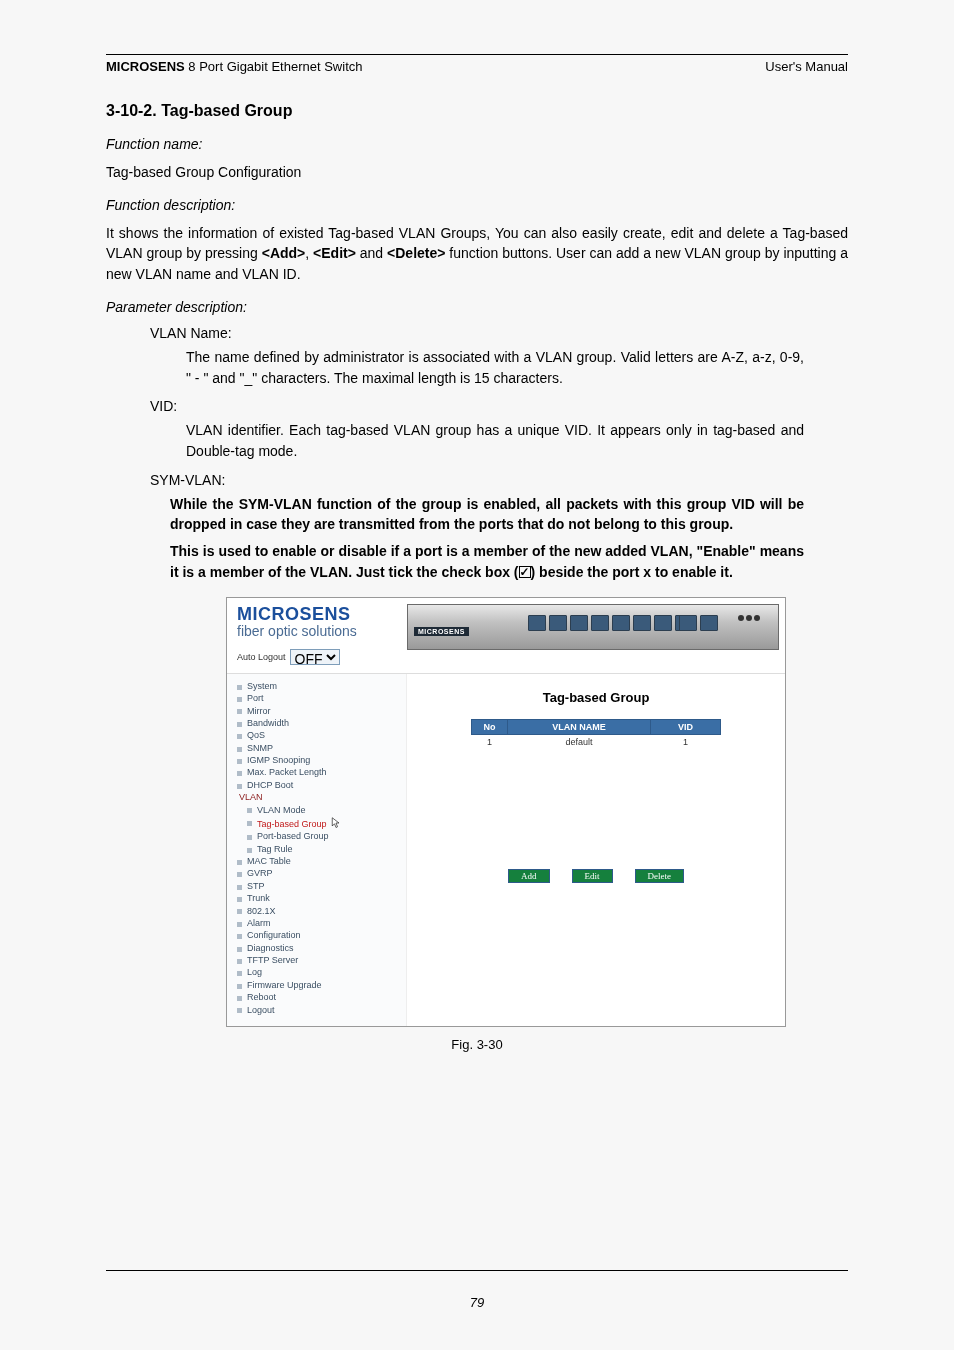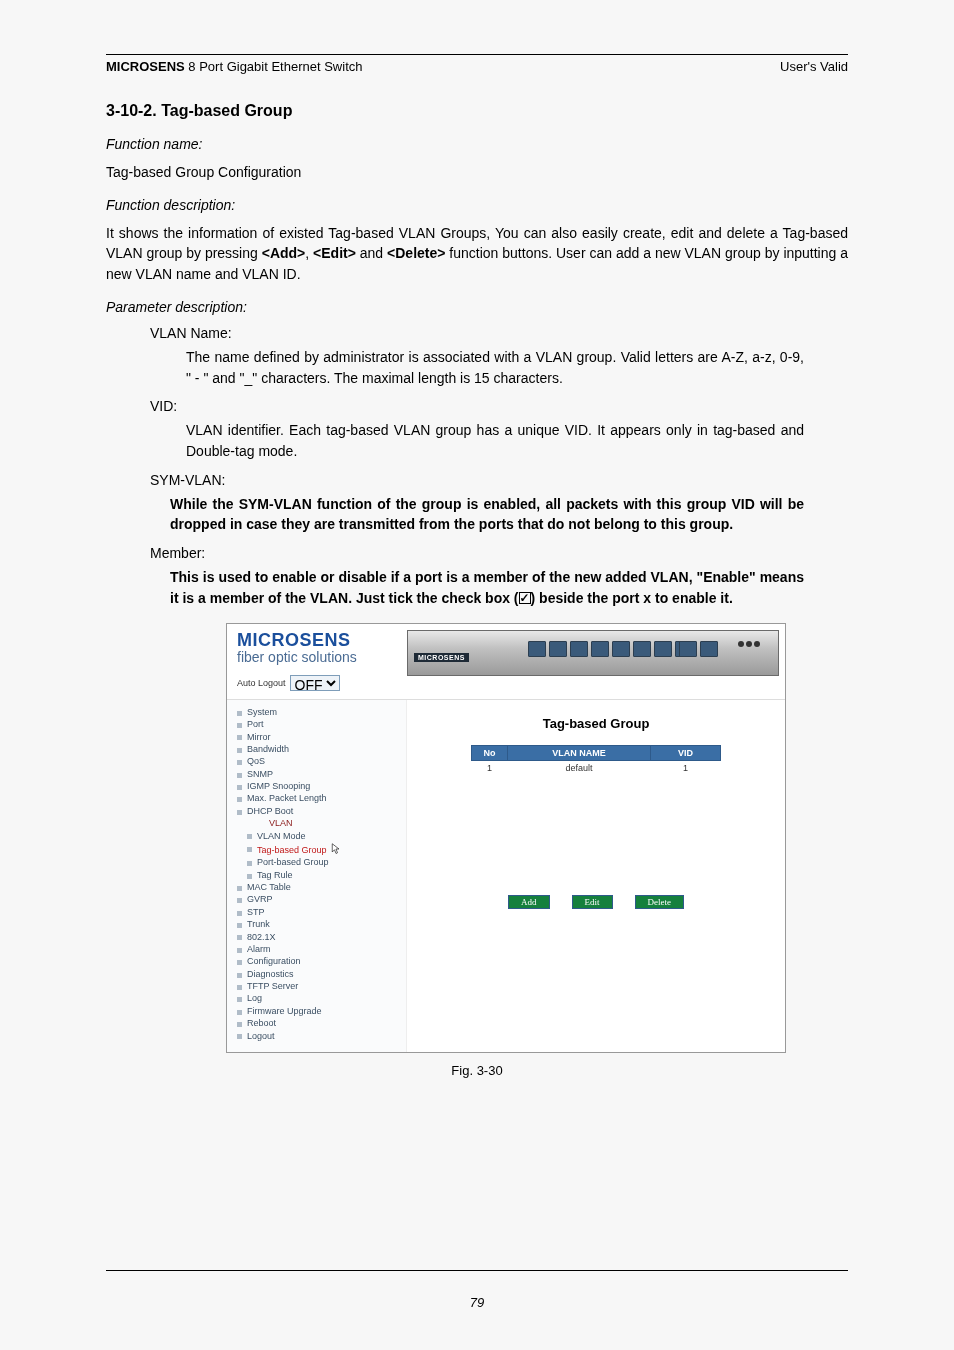--- a/index.html
+++ b/index.html
@@ -135,21 +135,20 @@
   .nav .item::before {
     content: "";
     position: absolute;
     left: 4px; top: 5px;
     width: 5px; height: 5px;
     background: #b0bcc8;
   }
   .nav .group {
     color: #8a1a1a;
     padding-left: 6px;
-    margin-left: 30px;
   }
   .nav .group::before { display:none; }
   .nav .sub { padding-left: 24px; }
   .nav .sub::before { left: 14px; }
   .nav .active { color: #c01818; }
   .cursor-icon {
     display:inline-block; vertical-align: -2px; margin-left:2px;
     width:10px; height:12px;
   }
   .content {
@@ -228,21 +227,21 @@
 </style>
 </head>
 <body>
 
 <div class="page">
   <div class="top-rule"></div>
   <div class="header-row">
     <div class="header-left">
       <b>MICROSENS</b><span> 8 Port Gigabit Ethernet Switch</span>
     </div>
-    <div class="header-right">User's Valid</div>
+    <div class="header-right">User's Manual</div>
   </div>
 
   <div class="section-title">3-10-2. Tag-based Group</div>
 
   <div class="italic-label">Function name:</div>
   <div class="para indent1">Tag-based Group Configuration</div>
 
   <div class="italic-label">Function description:</div>
   <div class="para indent1 justify">
     <span>It shows the information of existed Tag-based VLAN Groups, You can also easily create, edit and delete a Tag-based VLAN group by pressing </span><b>&lt;Add&gt;</b><span>, </span><b>&lt;Edit&gt;</b><span> and </span><b>&lt;Delete&gt;</b><span> function buttons. User can add a new VLAN group by inputting a new VLAN name and VLAN ID.</span>
@@ -252,21 +251,20 @@
 
   <div class="sub-heading">VLAN Name:</div>
   <div class="sub-body">The name defined by administrator is associated with a VLAN group. Valid letters are A-Z, a-z, 0-9, " - " and "_"  characters. The maximal length is 15 characters.</div>
 
   <div class="sub-heading">VID:</div>
   <div class="sub-body">VLAN identifier. Each tag-based VLAN group has a unique VID. It appears only in tag-based and Double-tag mode.</div>
 
   <div class="sub-heading">SYM-VLAN:</div>
   <div class="sub-body-l1" style="margin-left:64px">While the SYM-VLAN function of the group is enabled, all packets with this group VID will be dropped in case they are transmitted from the ports that do not belong to this group.</div>
 
-  <div class="sub-heading">Member:</div>
   <div class="sub-body-l1" style="margin-left:64px">
     <span>This is used to enable or disable if a port is a member of the new added VLAN, "Enable" means it is a member of the VLAN. Just tick the check box (</span><span class="ck"></span><span>) beside the port x to enable it.</span>
   </div>
 
   <div class="shot-wrap">
     <div class="shot-top">
       <div class="shot-logo">
         <div class="brand">MICROSENS</div>
         <div class="tag">fiber optic solutions</div>
         <div class="autologout">

